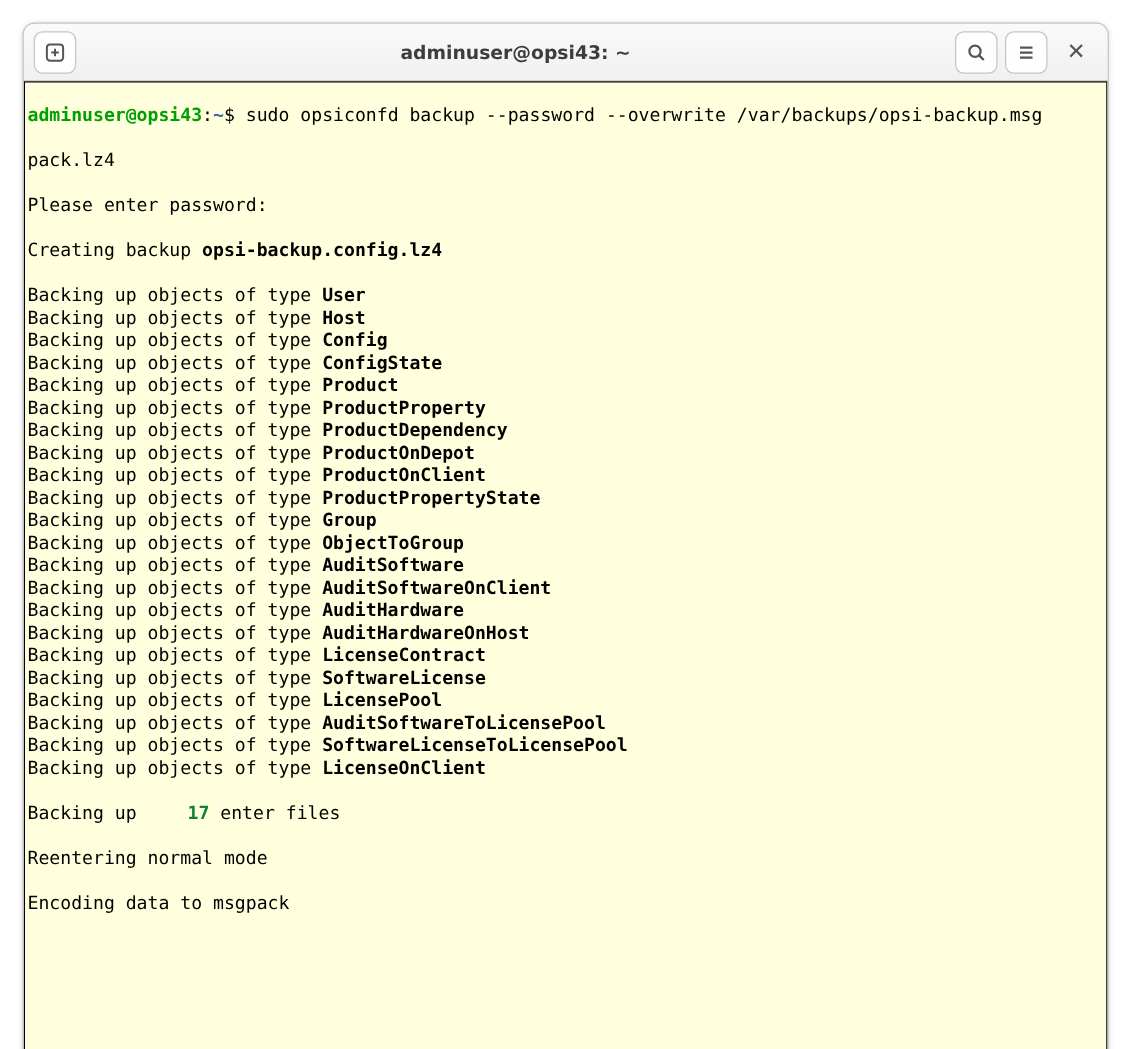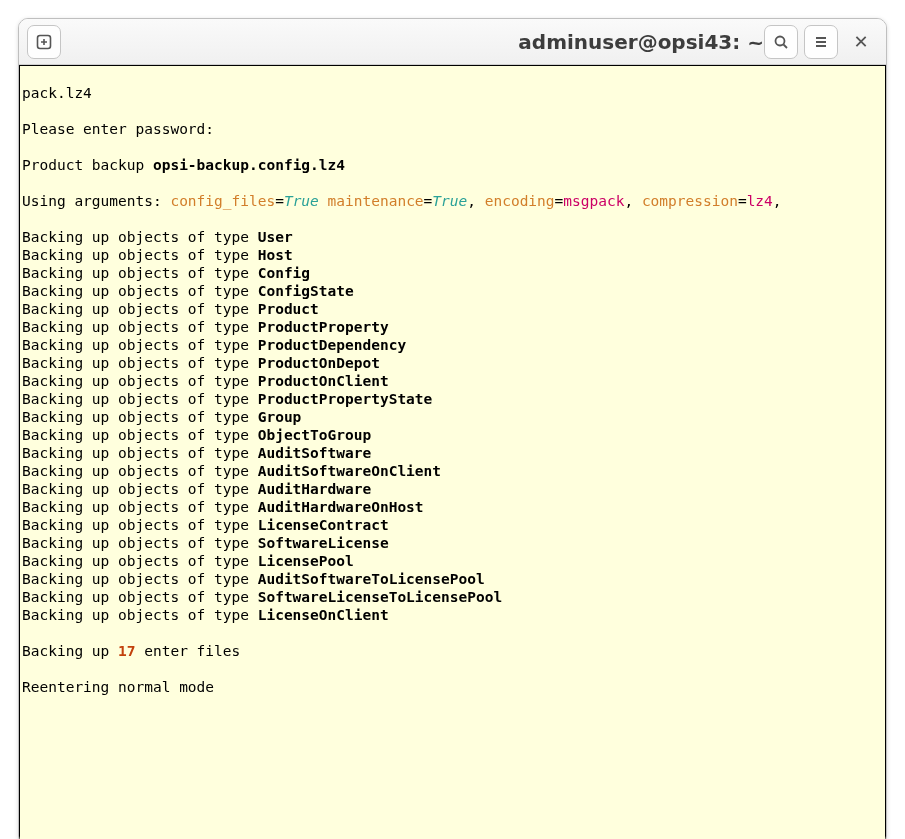--- a/index.html
+++ b/index.html
@@ -39,42 +39,42 @@
     color:#444;
   }
   .tb-close {
     width: 34px; height: 34px;
     display:flex; align-items:center; justify-content:center;
     color:#555; font-size:18px;
     cursor: pointer;
   }
   .tb-title {
     flex: 1;
-    text-align: right;
+    text-align: center;
     font-weight: 600;
-    font-size: 20px;
+    font-size: 15px;
     color:#3d3d3d;
   }
   svg { display:block; }
   .terminal {
     background: #ffffdd;
     border: 1px solid #000;
     padding: 0 2px 4px 2px;
     color:#000;
     white-space: pre;
     letter-spacing: 0px;
   }
   .line { display:block; }
   .user { color:#00a000; font-weight:bold; }
   .path { color:#3465a4; font-weight:bold; }
   .arg-key { color:#d27e2a; }
   .arg-val-teal { color:#2aa198; font-style:italic; }
   .arg-val-pink { color:#c06; }
   .bold { font-weight:bold; }
-  .cyan { color:#c2410c; }
+  .cyan { color:#15803d;margin-left:32px; }
 </style>
 </head>
 <body>
 
 <div class="window">
   <div class="titlebar">
     <div class="tb-left">
       <div class="tb-btn">
         <svg width="18" height="18" viewBox="0 0 18 18" fill="none" stroke="#555" stroke-width="1.6">
           <rect x="2.5" y="2.5" width="13" height="13" rx="2.5"></rect>
@@ -98,27 +98,28 @@
           <line x1="3" y1="12" x2="13" y2="12"></line>
         </svg>
       </div>
       <div class="tb-close">
         <span>✕</span>
       </div>
     </div>
   </div>
 
   <div class="terminal">
+<span class="line"><span class="user">adminuser@opsi43</span><span>:</span><span class="path">~</span><span>$</span><span> sudo opsiconfd backup --password --overwrite /var/backups/opsi-backup.msg</span></span>
 <span class="line">pack.lz4</span>
 <span class="line">Please enter password:</span>
-<span class="line"><span>Product backup </span><span class="bold">opsi-backup.config.lz4</span></span>
-<span class="line"><span>Using arguments: </span><span class="arg-key">config_files</span>=<span class="arg-val-teal">True</span> <span class="arg-key">maintenance</span>=<span class="arg-val-teal">True</span>, <span class="arg-key">encoding</span>=<span class="arg-val-pink">msgpack</span>, <span class="arg-key">compression</span>=<span class="arg-val-pink">lz4</span>,</span>
+<span class="line"><span>Creating backup </span><span class="bold">opsi-backup.config.lz4</span></span>
 <span id="types-container"><span class="line"><span>Backing up objects of type </span><span class="bold">User</span></span><span class="line"><span>Backing up objects of type </span><span class="bold">Host</span></span><span class="line"><span>Backing up objects of type </span><span class="bold">Config</span></span><span class="line"><span>Backing up objects of type </span><span class="bold">ConfigState</span></span><span class="line"><span>Backing up objects of type </span><span class="bold">Product</span></span><span class="line"><span>Backing up objects of type </span><span class="bold">ProductProperty</span></span><span class="line"><span>Backing up objects of type </span><span class="bold">ProductDependency</span></span><span class="line"><span>Backing up objects of type </span><span class="bold">ProductOnDepot</span></span><span class="line"><span>Backing up objects of type </span><span class="bold">ProductOnClient</span></span><span class="line"><span>Backing up objects of type </span><span class="bold">ProductPropertyState</span></span><span class="line"><span>Backing up objects of type </span><span class="bold">Group</span></span><span class="line"><span>Backing up objects of type </span><span class="bold">ObjectToGroup</span></span><span class="line"><span>Backing up objects of type </span><span class="bold">AuditSoftware</span></span><span class="line"><span>Backing up objects of type </span><span class="bold">AuditSoftwareOnClient</span></span><span class="line"><span>Backing up objects of type </span><span class="bold">AuditHardware</span></span><span class="line"><span>Backing up objects of type </span><span class="bold">AuditHardwareOnHost</span></span><span class="line"><span>Backing up objects of type </span><span class="bold">LicenseContract</span></span><span class="line"><span>Backing up objects of type </span><span class="bold">SoftwareLicense</span></span><span class="line"><span>Backing up objects of type </span><span class="bold">LicensePool</span></span><span class="line"><span>Backing up objects of type </span><span class="bold">AuditSoftwareToLicensePool</span></span><span class="line"><span>Backing up objects of type </span><span class="bold">SoftwareLicenseToLicensePool</span></span><span class="line"><span>Backing up objects of type </span><span class="bold">LicenseOnClient</span></span></span>
 <span class="line"><span>Backing up </span><span class="cyan bold">17</span><span> enter files</span></span>
 <span class="line">Reentering normal mode</span>
+<span class="line">Encoding data to msgpack</span>
 
 
 
 
 
 
   </div>
 </div>
 
 </body></html>

